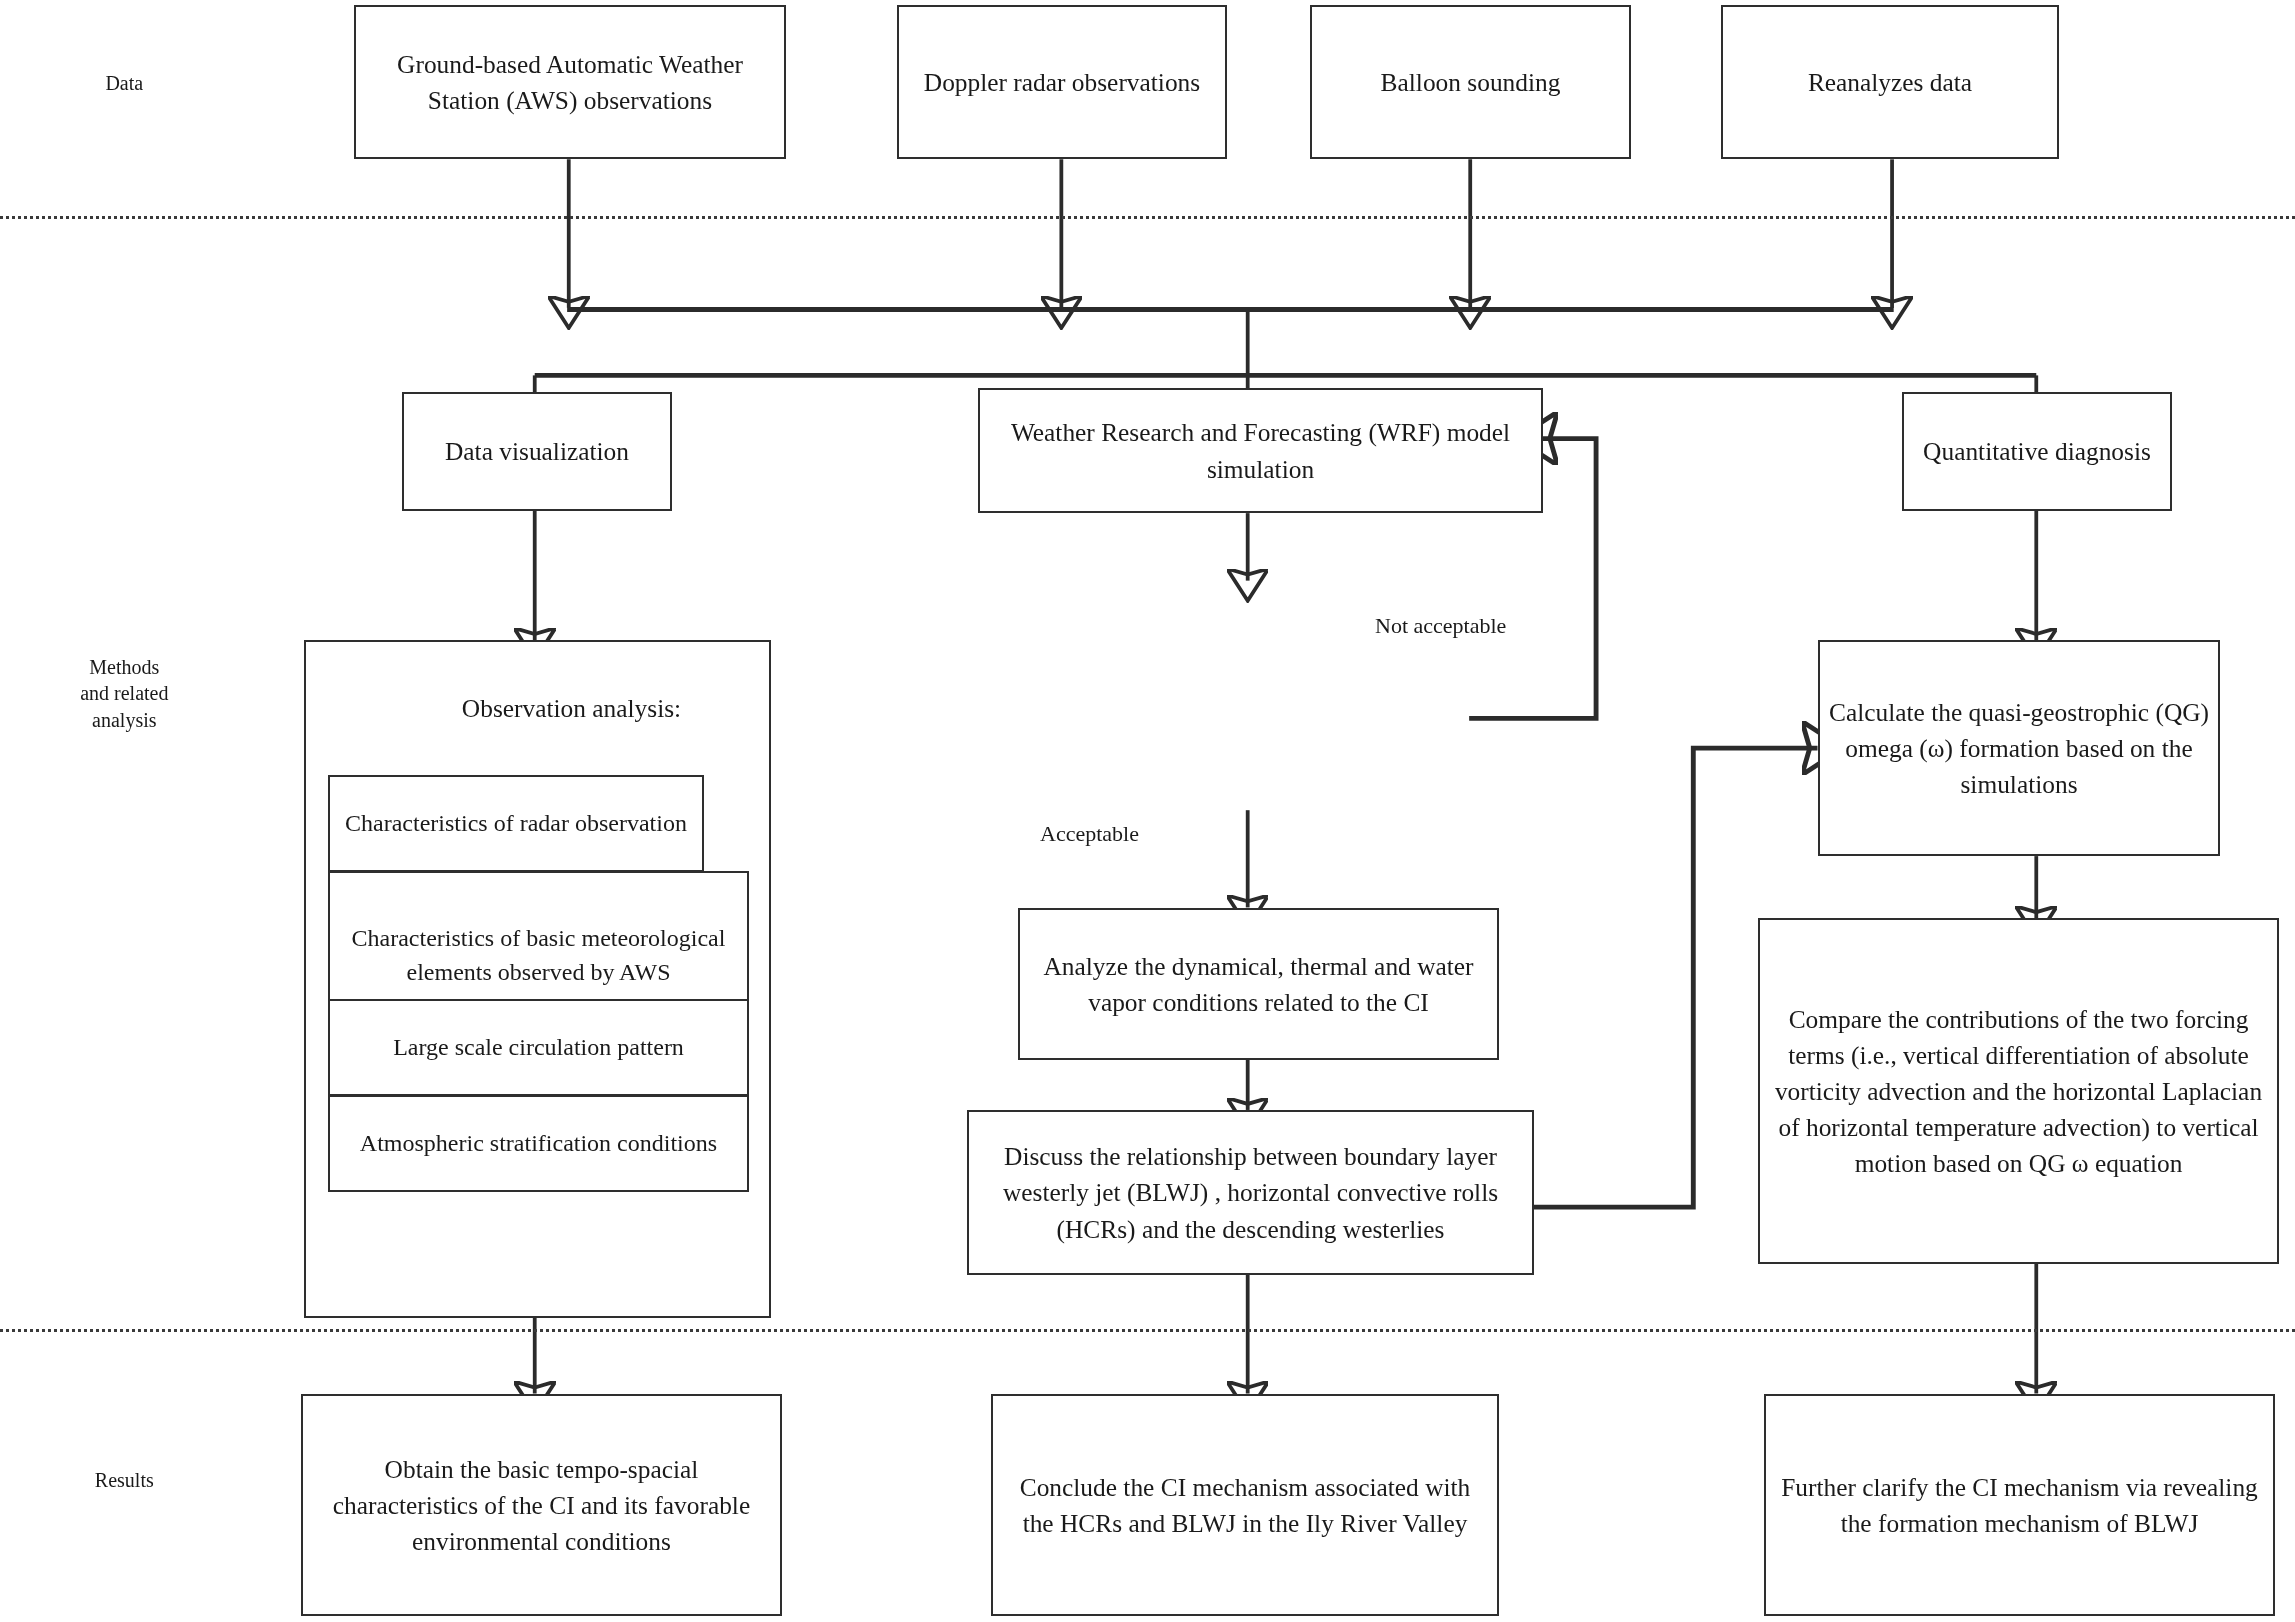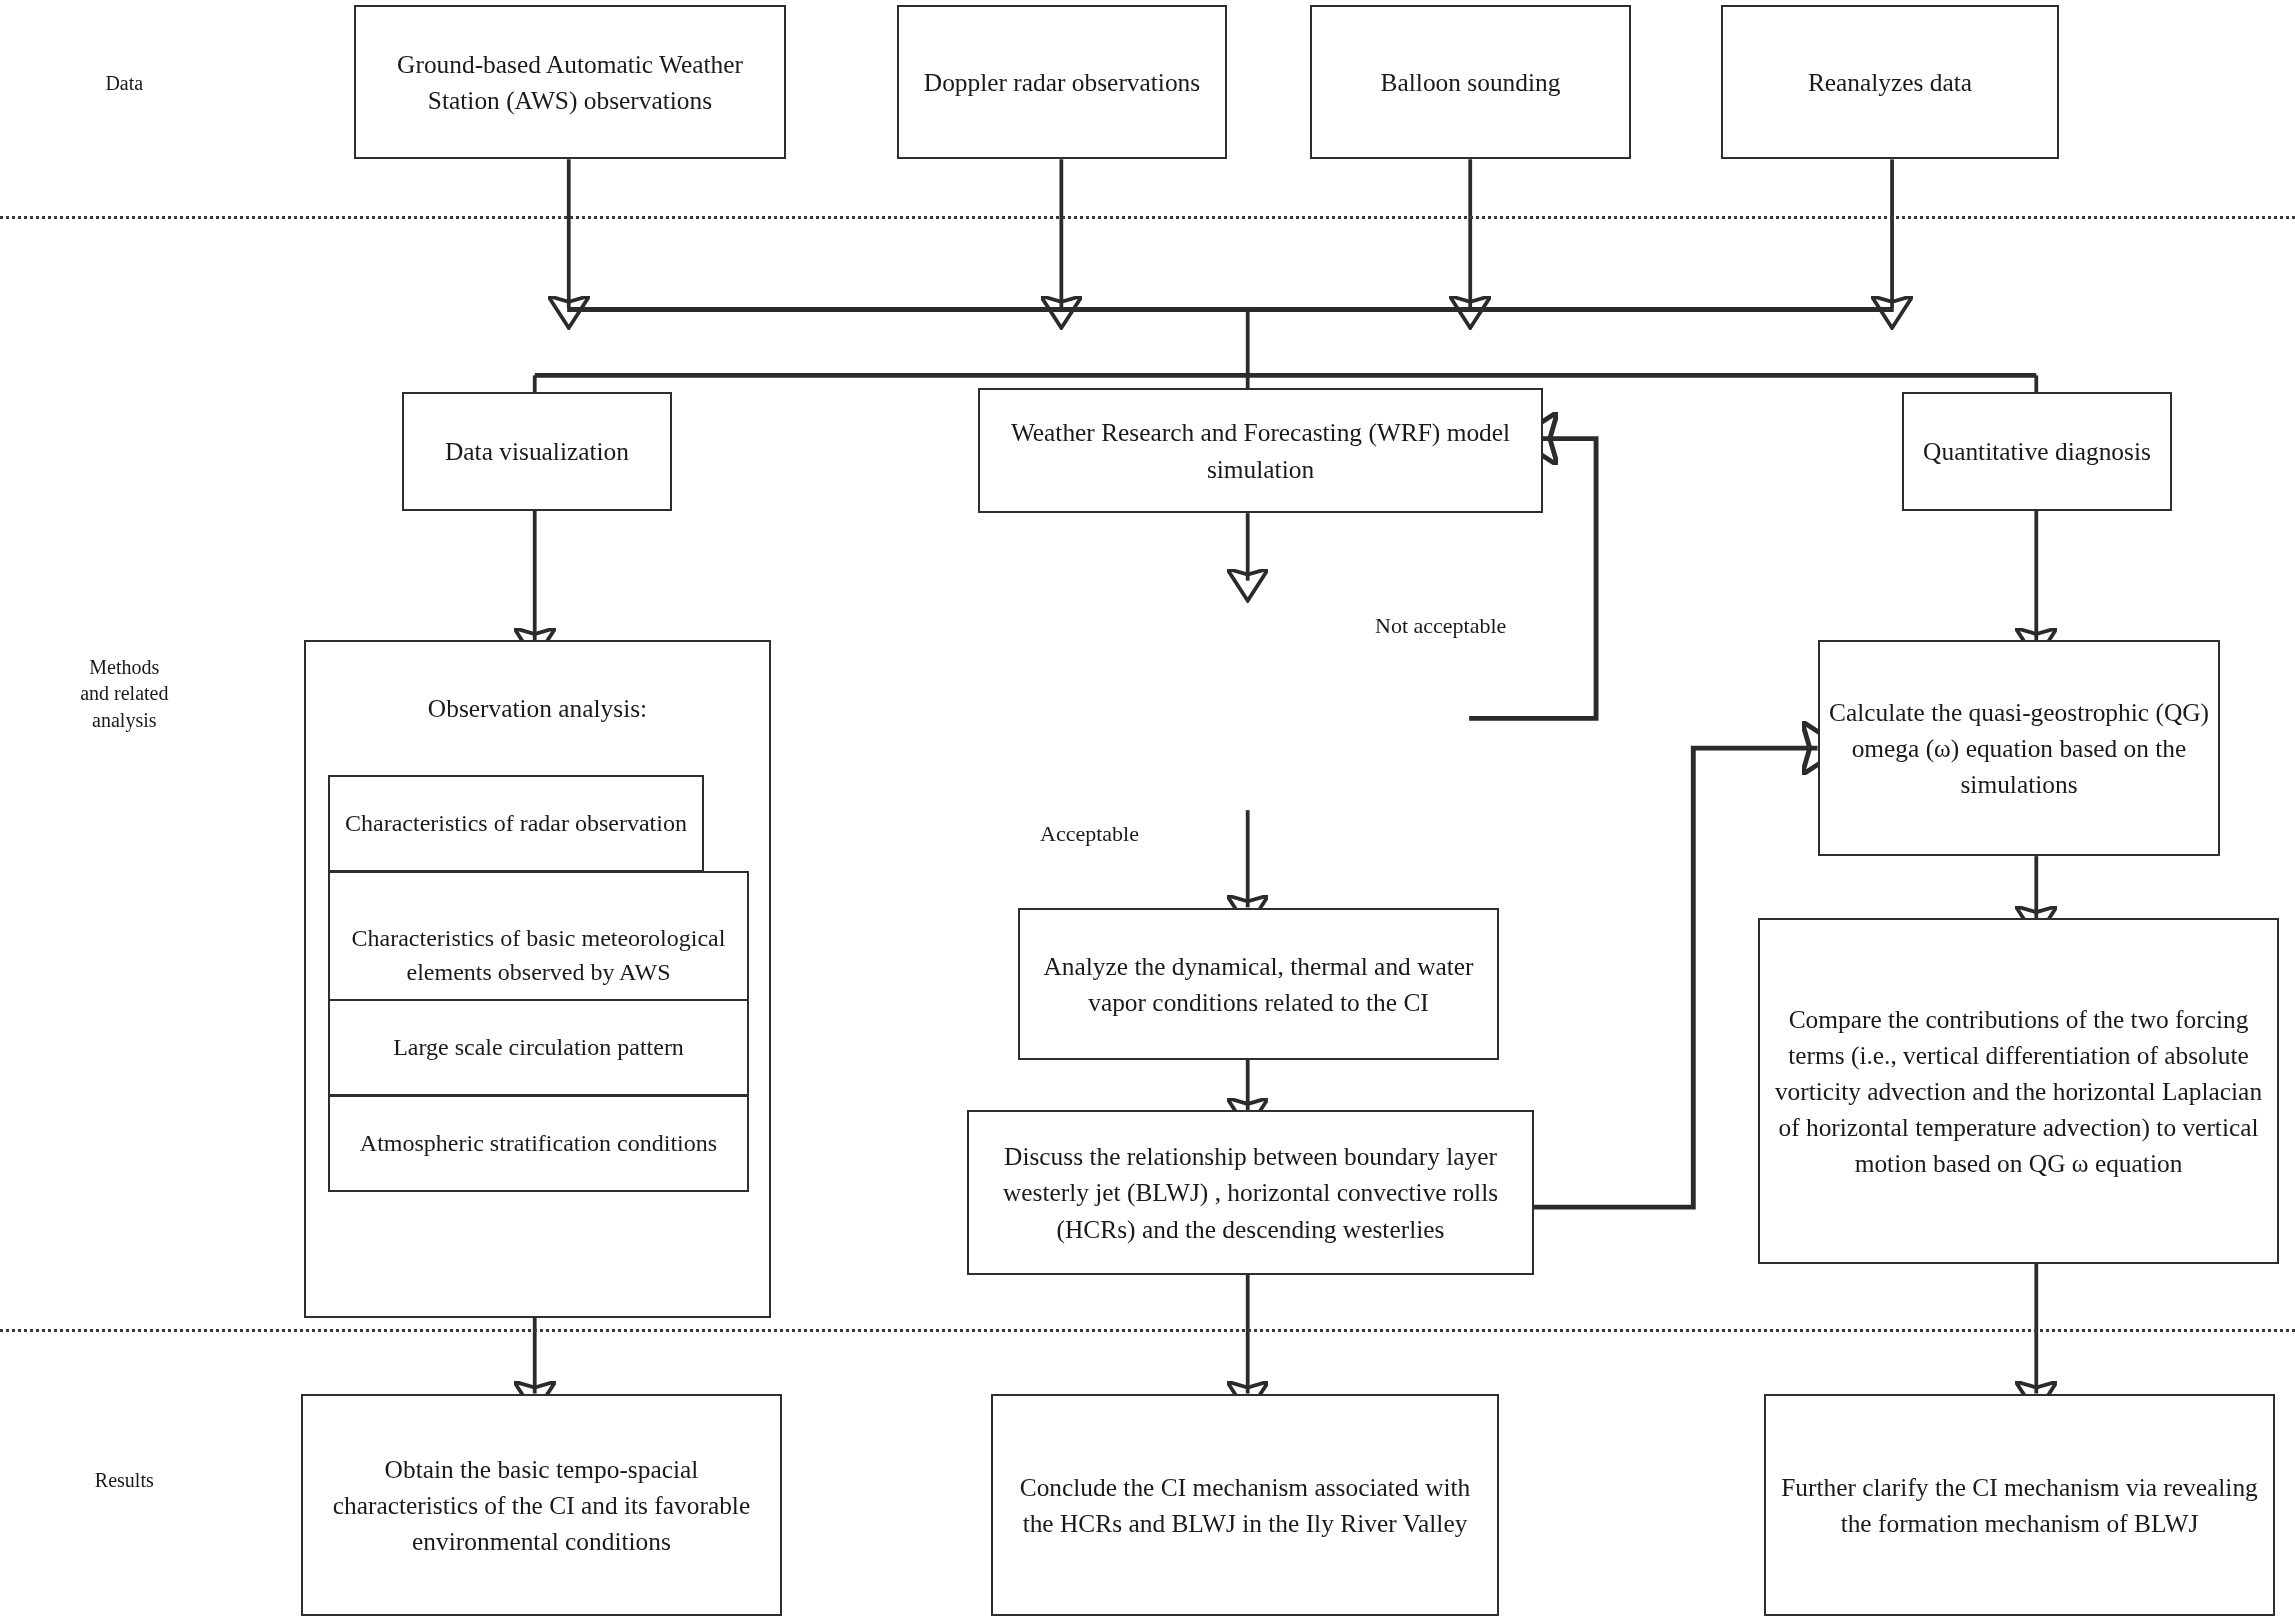--- a/index.html
+++ b/index.html
@@ -28,20 +28,21 @@
     background:#ffffff;
     border:2.7px solid #2e2e2e;
     z-index:4;
   }
   .group-title{
     position:absolute;
     width:100%;
     text-align:center;
     font-size:25.4px;
     z-index:6;
+    padding-left:34px;
   }
 
   
   .diamond-wrap{position:absolute;z-index:5;}
   .diamond-wrap svg{position:absolute;left:0;top:0;}
   .diamond-label{
     position:absolute;
     left:0;top:0;width:100%;height:100%;
     display:flex;align-items:center;justify-content:center;
     text-align:center;font-size:25.4px;line-height:1.42;
@@ -172,21 +173,21 @@
   <div class="edge-label" style="left:1375px;top:613px;">Not acceptable</div>
 
   <div class="edge-label" style="left:1040px;top:821px;">Acceptable</div>
 
   <div class="node" style="left:1018px;top:908px;width:481px;height:152px;">Analyze the dynamical, thermal and water vapor conditions related to the CI</div>
 
   <div class="node" style="left:967px;top:1110px;width:567px;height:165px;">Discuss the relationship between boundary layer westerly jet (BLWJ) , horizontal convective rolls (HCRs) and the descending westerlies</div>
 
   <div class="node" style="left:1902px;top:392px;width:270px;height:119px;">Quantitative diagnosis</div>
 
-  <div class="node" style="left:1818px;top:640px;width:402px;height:216px;">Calculate the quasi-geostrophic (QG) omega (ω) equation based on the simulations</div>
+  <div class="node" style="left:1818px;top:640px;width:402px;height:216px;">Calculate the quasi-geostrophic (QG) omega (ω) formation based on the simulations</div>
 
   <div class="node" style="left:1758px;top:918px;width:521px;height:346px;">Compare the contributions of  the two forcing terms (i.e., vertical differentiation of absolute vorticity advection and the horizontal Laplacian of horizontal temperature advection) to vertical motion based on QG ω equation</div>
 
   <div class="node" style="left:301px;top:1394px;width:481px;height:222px;">Obtain the basic tempo-spacial characteristics of the CI and its favorable environmental conditions</div>
 
   <div class="node" style="left:991px;top:1394px;width:508px;height:222px;">Conclude the CI mechanism associated with the HCRs and BLWJ in the Ily River Valley</div>
 
   <div class="node" style="left:1764px;top:1394px;width:511px;height:222px;">Further clarify the CI mechanism via revealing the formation mechanism of  BLWJ</div>
 
 </div>

